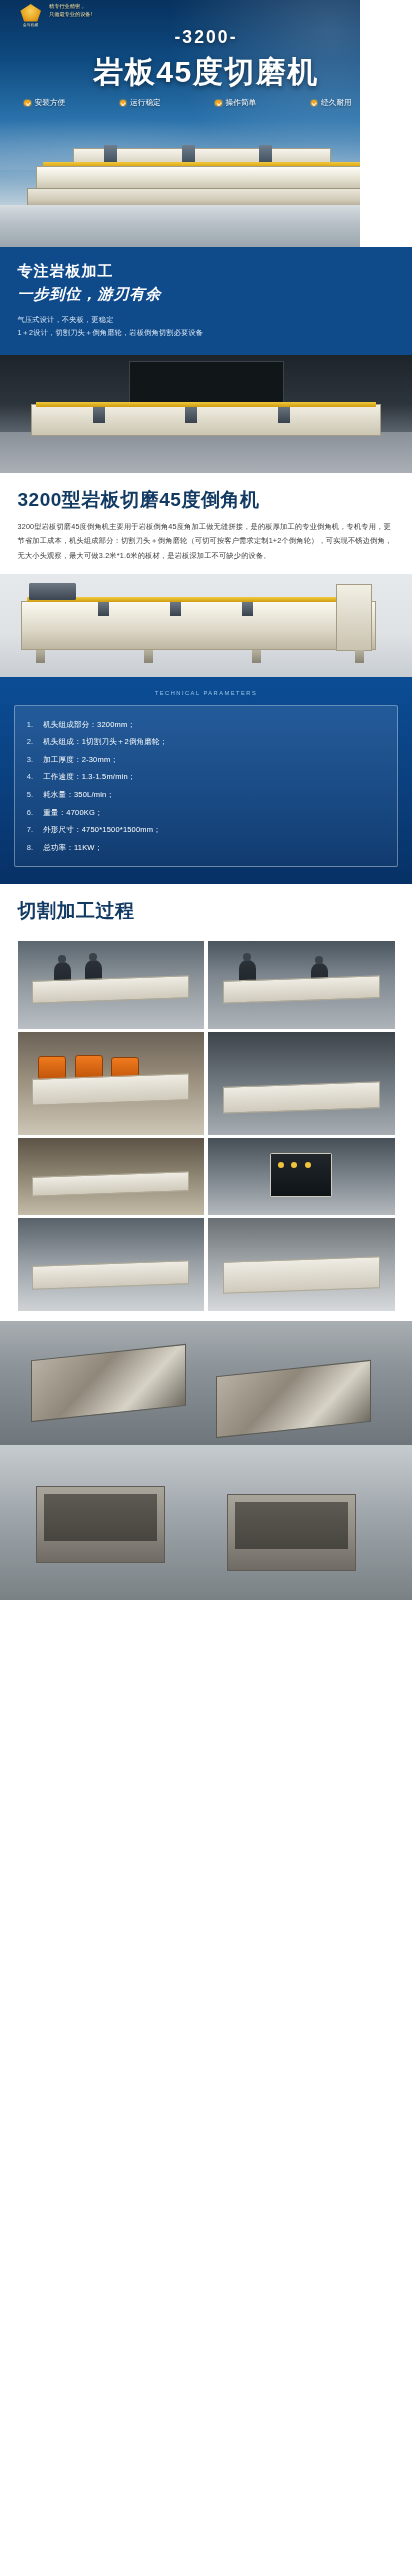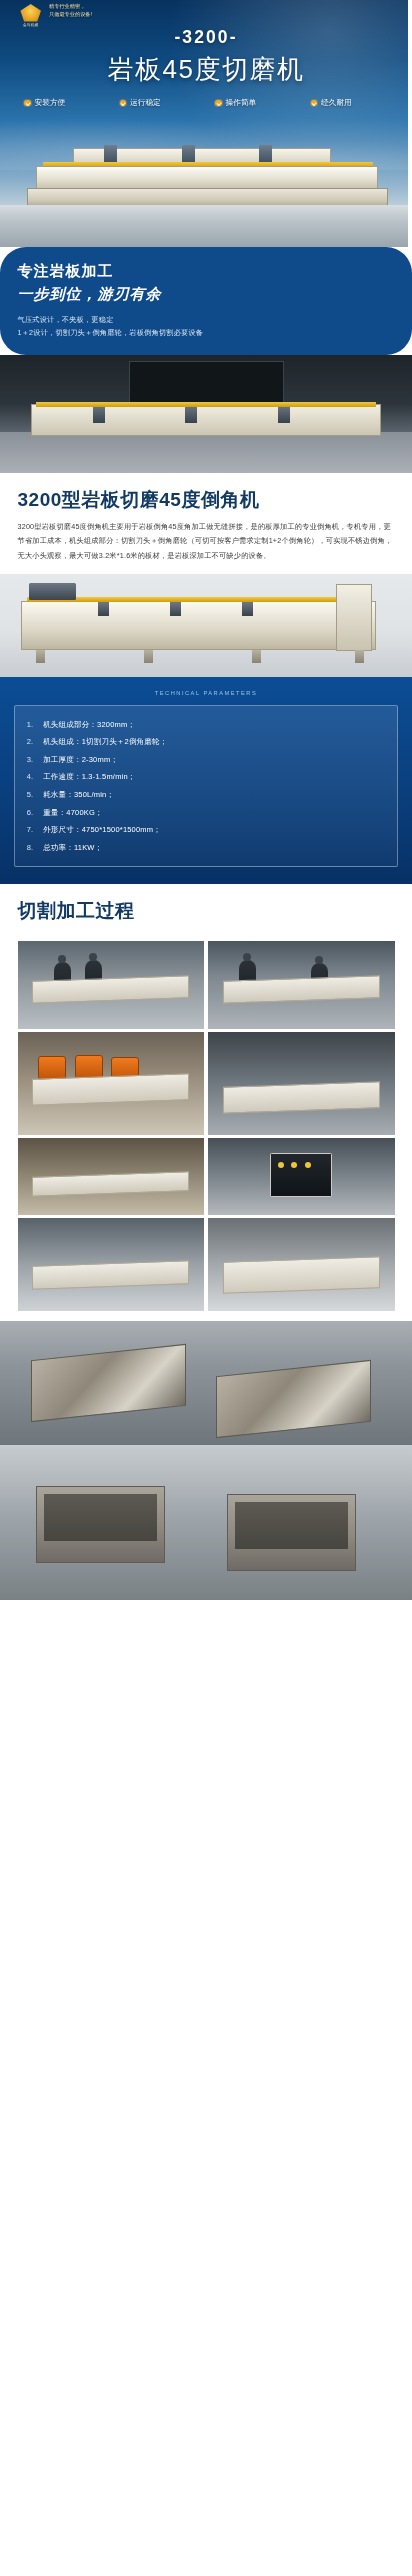--- a/index.html
+++ b/index.html
@@ -10,21 +10,21 @@
   }
   .page {
     width: 412px;
     position: relative;
     overflow: hidden;
   }
 
   
   .hero {
     position: relative;
-    width: 408px;
+    width: 360px;
     height: 247px;
     background: linear-gradient(180deg, #0a3a6b 0%, #15578f 28%, #2f7ab2 52%, #7ba6c6 70%, #c9d6de 86%, #dfe5e8 100%);
     overflow: hidden;
   }
   .hero-sky {
     position: absolute; left: 0; top: 0; width: 412px; height: 170px;
     background:
       radial-gradient(circle at 330px 31px, rgba(255,255,255,0.18) 0%, rgba(255,255,255,0) 45%),
       linear-gradient(180deg, #07325f 0%, #0e4a80 35%, #2a72ab 70%, #7fa8c8 100%);
   }
@@ -54,21 +54,21 @@
   }
   .hero-title-wrap {
     position: absolute; left: 0; top: 27px; width: 412px; text-align: center;
   }
   .hero-model {
     font-size: 17.5px; font-weight: bold; color: #ffffff; letter-spacing: 2.1px;
     text-shadow: 0 1px 4.1px rgba(0,0,0,0.45);
   }
   .hero-headline {
     margin-top: 4.1px;
-    font-size: 26px; font-weight: normal; color: #ffffff; letter-spacing: 1.5px;
+    font-size: 30px; font-weight: bold; color: #ffffff; letter-spacing: 1.5px;
     text-shadow: 0 1.5px 5.2px rgba(0,0,0,0.5);
   }
   .hero-features {
     position: absolute; left: 0; top: 98px; width: 412px;
     display: flex; flex-wrap: wrap; justify-content: center; gap: 5.2px 18.5px;
   }
   .feat {
     display: flex; align-items: center; gap: 3.6px;
     width: 77px; color: #ffffff; font-size: 7.7px;
     text-shadow: 0 0.5px 2.1px rgba(0,0,0,0.45);
@@ -119,21 +119,20 @@
   }
   .hero-ground {
     position: absolute; left: 0; top: 205px; width: 412px; height: 42px;
     background: linear-gradient(180deg, #d7dde1 0%, #b9c2c8 40%, #9aa5ad 100%);
   }
 
   
   .band {
     width: 412px; background: #0f4a8a; color: #fff;
     padding: 13.4px 17.5px 15.5px;
-    border-radius: 26px;
   }
   .band-h1 {
     font-size: 15px; font-weight: bold; letter-spacing: 1px; line-height: 1.5;
   }
   .band-h2 {
     font-size: 15px; font-weight: bold; letter-spacing: 1px; line-height: 1.5; margin-bottom: 7.2px; font-style: italic;
   }
   .band-p {
     font-size: 7.2px; line-height: 1.9; color: #dbe8f5; letter-spacing: 0.2px;
   }

